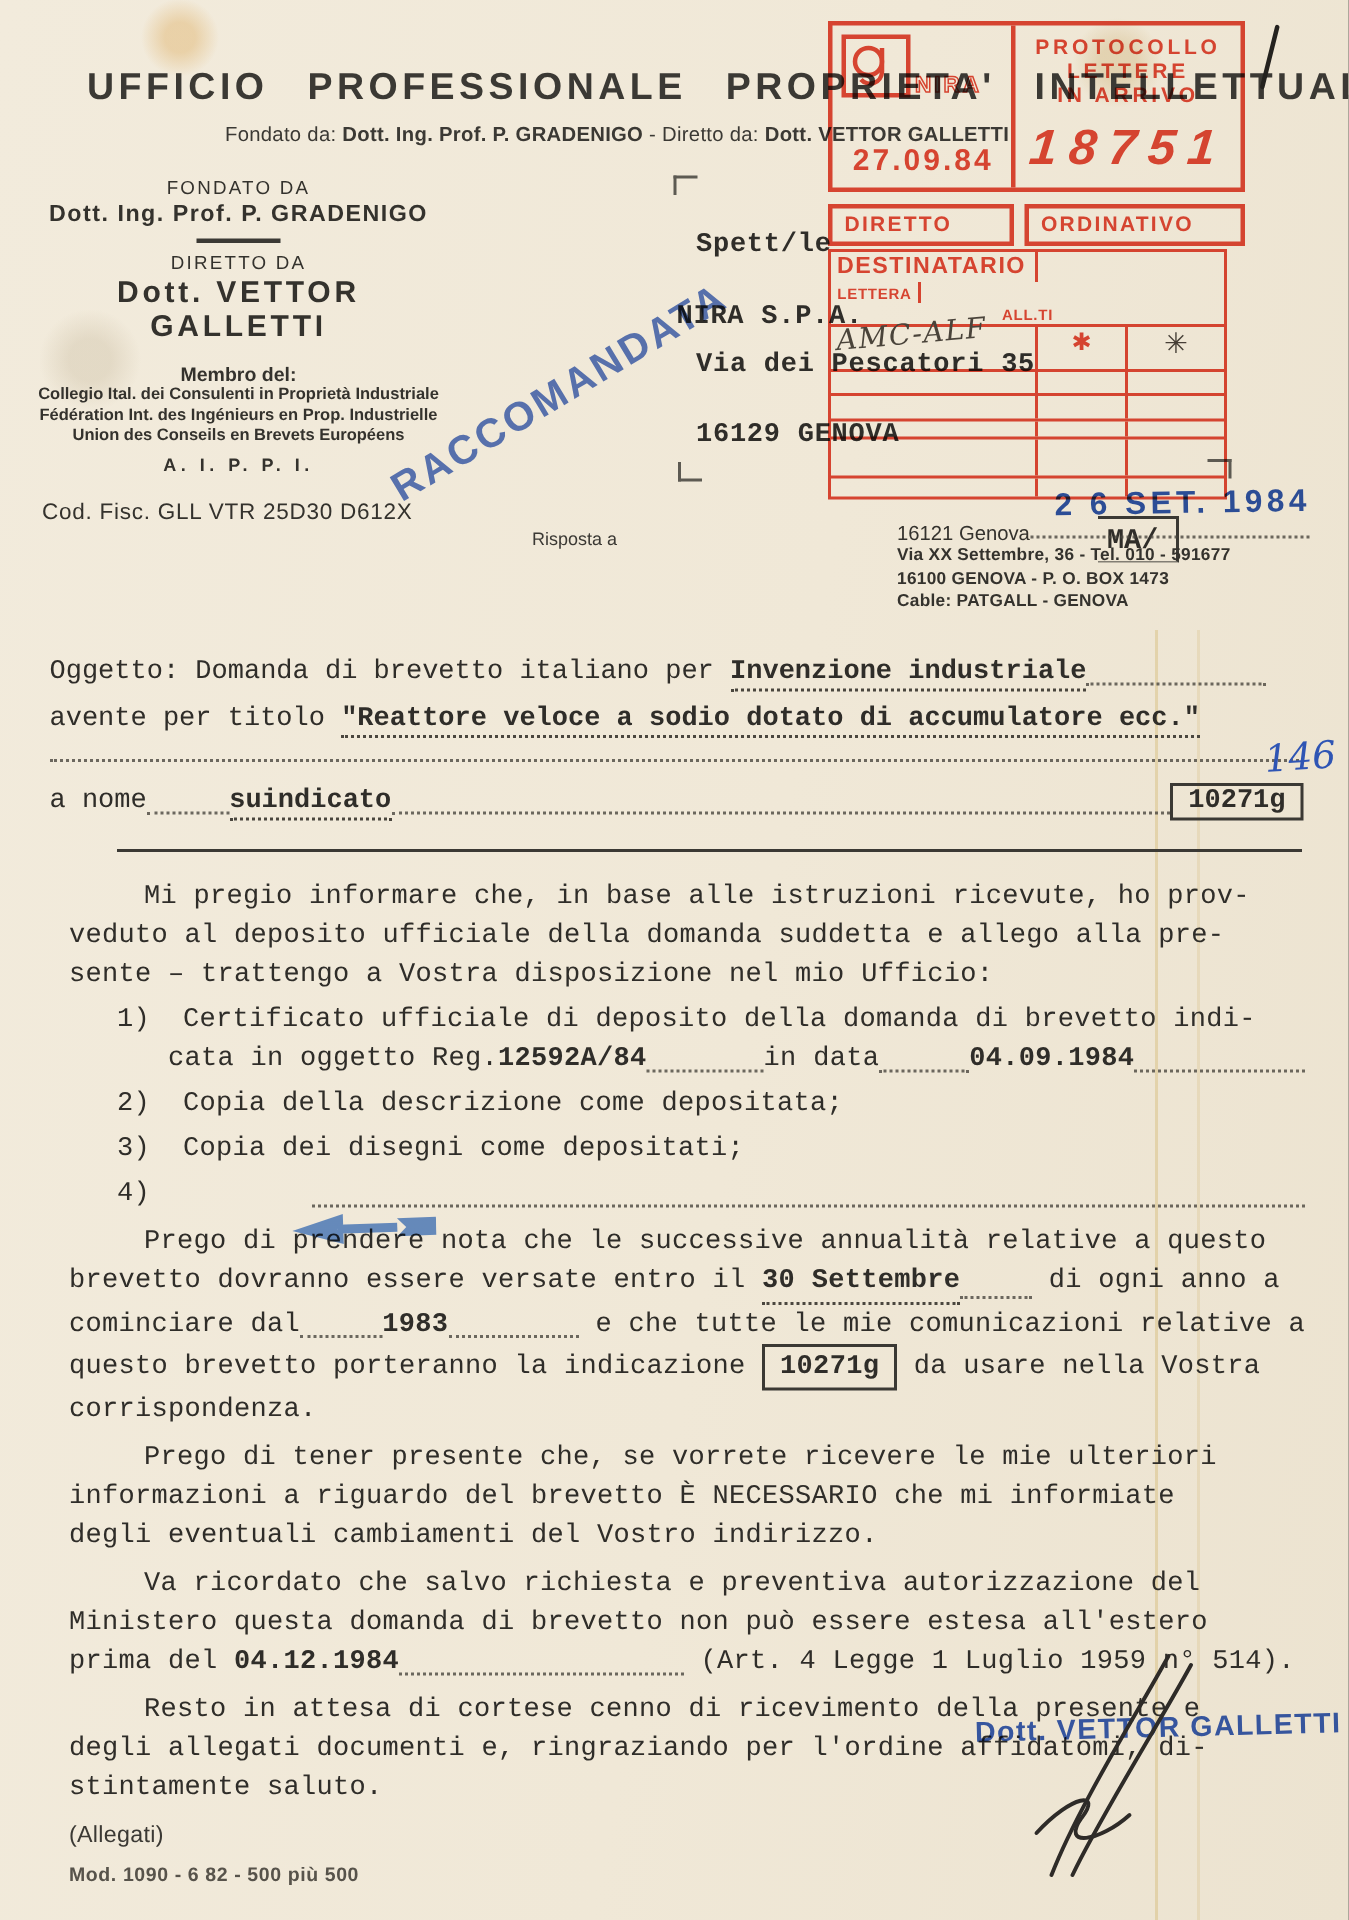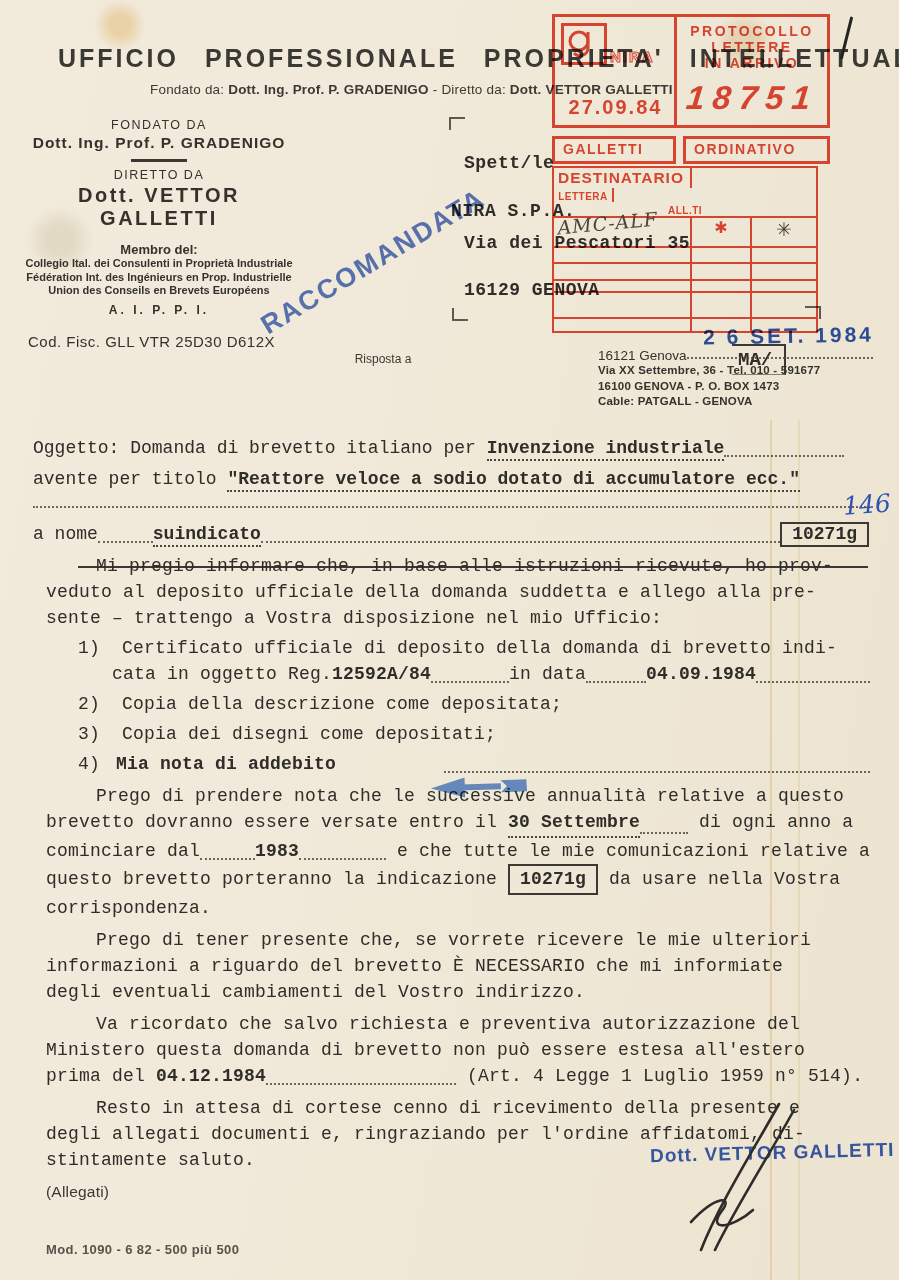--- a/index.html
+++ b/index.html
@@ -80,21 +80,21 @@
   .office .l1{font-size:13.5px; display:flex; align-items:baseline;}
   .office .sm{font-size:11.5px; font-weight:bold; line-height:15.5px; letter-spacing:.2px;}
   
   .subject{left:33px; top:438px; width:836px; font-size:18px;}
   .line{display:flex; align-items:baseline; white-space:pre;}
   .u-dots{border-bottom:2px dotted #4a463e; padding-bottom:1px;}
   .hand-146{left:843px; top:490px; font-size:25px; transform:rotate(-4deg);}
   .refbox{border:2px solid #3b3934; padding:0 10px 1px 10px; font-weight:bold;}
   .solid-rule{left:78px; top:566px; width:790px; height:2px; background:#3b3934;}
   
-  .body{left:46px; top:553px; width:824px; font-size:18px; line-height:26px; letter-spacing:.2px;}
+  .body{left:46px; top:585px; width:824px; font-size:18px; line-height:26px; letter-spacing:.2px;}
   .body>div{white-space:pre;}
   .ind{text-indent:50px;}
   .li{padding-left:32px;}
   .li2{padding-left:66px;}
   .mt{margin-top:6px;}
   .mt4{margin-top:4px;}
   .arrow-wrap{width:96px; height:22px; align-self:center; margin:0 6px; transform:rotate(-2deg);}
   .sans15{font-family:"Liberation Sans",sans-serif; font-size:15.5px; color:#3b3934;}
   
   .footer{left:46px; top:1242px; font-size:13px; font-weight:bold; color:#57534b; letter-spacing:.4px;}
@@ -155,21 +155,21 @@
       <div class="s-right">
         <div class="s-title">
           <div>PROTOCOLLO</div>
           <div>LETTERE</div>
           <div>IN ARRIVO</div>
         </div>
         <div class="s-number">18751</div>
       </div>
     </div>
     <div class="s-row2">
-      <div class="s-c1">GALLETTI</div>
+      <div class="s-c1">DIRETTO</div>
       <div class="s-c2">ORDINATIVO</div>
     </div>
     <div class="s-table">
       <div class="s-tr s-h">
         <div class="cd">DESTINATARIO</div>
         <div class="cl">LETTERA</div>
         <div class="ca">ALL.TI</div>
       </div>
       <div class="s-tr" style="height:30px;">
         <div class="cd"><span class="hand-dest">AMC-ALF</span></div>
@@ -243,21 +243,21 @@
     <div class="ind">Mi pregio informare che, in base alle istruzioni ricevute, ho prov-</div>
     <div>veduto al deposito ufficiale della domanda suddetta e allego alla pre-</div>
     <div>sente – trattengo a Vostra disposizione nel mio Ufficio:</div>
     <div class="li mt4">1)  Certificato ufficiale di deposito della domanda di brevetto indi-</div>
     <div class="line li2">
       <span>cata in oggetto Reg.</span><span class="b">12592A/84</span><span class="dots" style="width:78px"></span><span>in data</span><span class="dots" style="width:60px"></span><span class="b">04.09.1984</span><span class="dots fill"></span>
     </div>
     <div class="li mt4">2)  Copia della descrizione come depositata;</div>
     <div class="li mt4">3)  Copia dei disegni come depositati;</div>
     <div class="line li mt4">
-      <span>4)</span><span class="b" style="margin-left:16px;">Mia nota di addebito</span>
+      <span>4)</span>
       <span class="arrow-wrap ink-blue">
         <svg width="96" height="22" viewBox="0 0 96 22">
             <g fill="#5b8bd8" opacity=".9">
               <polygon points="0,11 34,1 34,8 30,11 34,14 34,21"></polygon>
               <rect x="30" y="8" width="40" height="6"></rect>
               <polygon points="70,5 96,5 96,17 70,17 76,11"></polygon>
             </g>
           </svg>
       </span>
       <span class="dots fill"></span>

